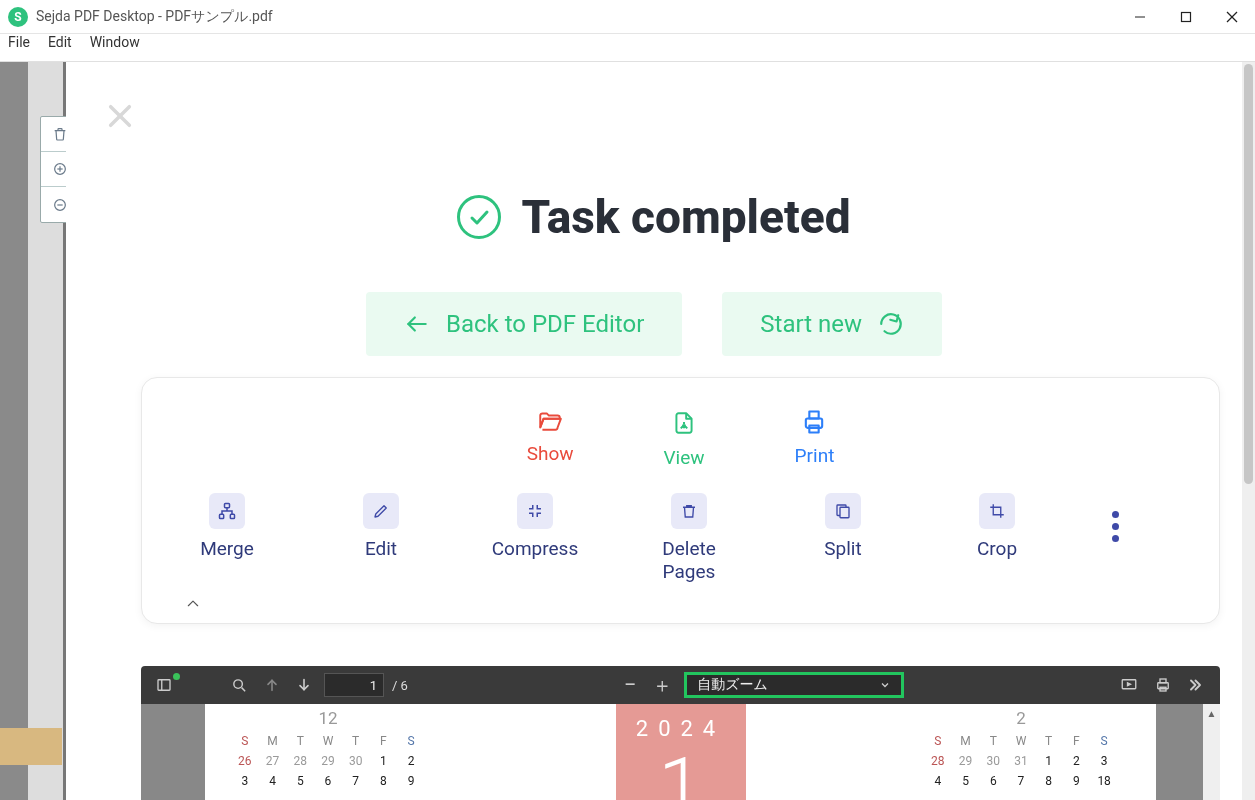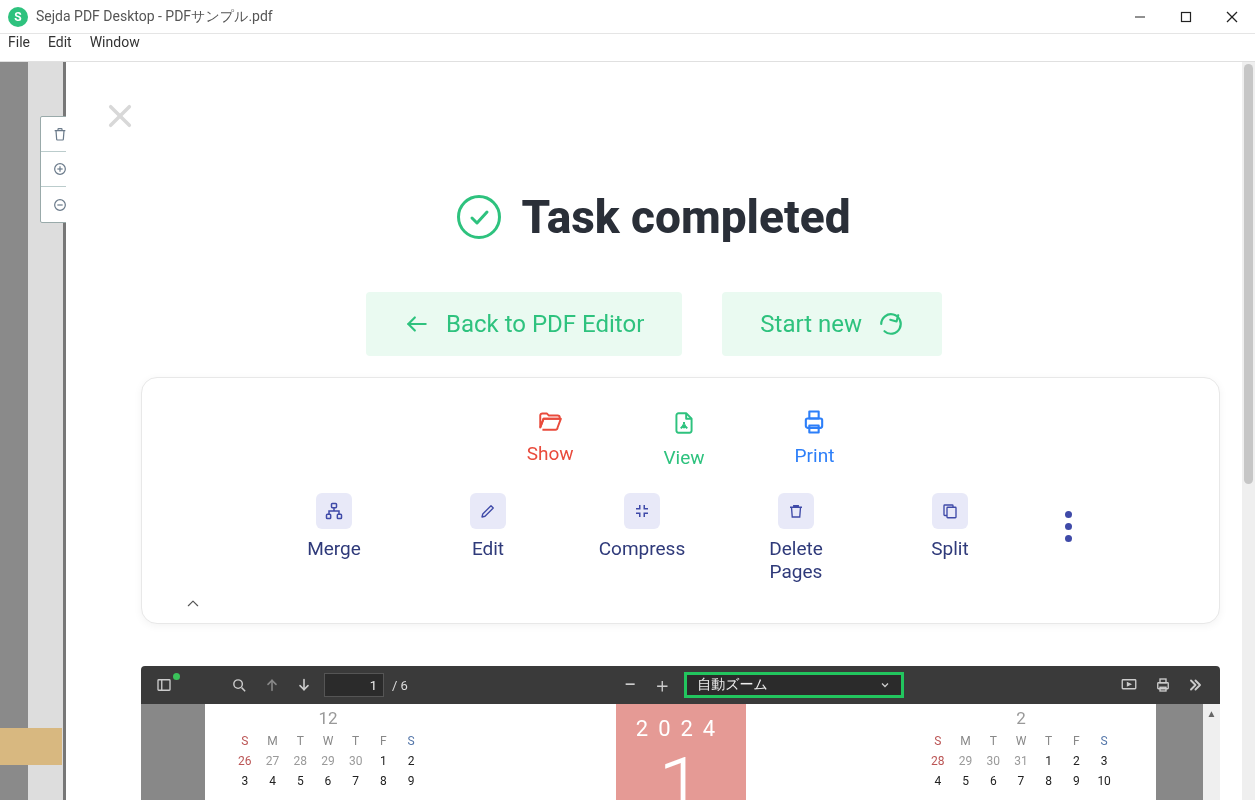--- a/index.html
+++ b/index.html
@@ -37,21 +37,21 @@
   .hero-title { font-size:46px; font-weight:800; color:#2a2f38; letter-spacing:0px; }
 
   .hero-buttons { display:flex; justify-content:center; gap:40px; margin-top:48px; }
   .hbtn { background:#eafaf1; color:#2ec27e; font-size:24px; padding:18px 38px; border-radius:4px; display:flex; align-items:center; gap:16px; cursor:pointer; }
 
   
   .card { position:absolute; left:75px; right:22px; top:315px; background:#fff; border:1px solid #e8e8e8; border-radius:16px; box-shadow:0 2px 8px rgba(0,0,0,.05); padding:30px 40px 12px 40px; }
   .row1 { display:flex; justify-content:center; gap:90px; margin-bottom:24px;}
   .row1 .tool { display:flex; flex-direction:column; align-items:center; gap:8px; font-size:19px; }
   .row1 .tool.red  { color:#e94b3c;} .row1 .tool.green{color:#2ec27e;} .row1 .tool.blue {color:#2d7ff9;}
-  .row2 { display:flex; justify-content:center; align-items:flex-start; gap:64px; margin-top:6px;}
+  .row2 { display:flex; justify-content:flex-start; align-items:flex-start; gap:64px; margin-top:6px;}
   .row2 .tool { display:flex; flex-direction:column; align-items:center; gap:8px; color:#2f3a7a; font-size:19px; width:90px; text-align:center; }
   .iconbox { width:36px; height:36px; background:#e8e9f8; border-radius:6px; display:flex; align-items:center; justify-content:center; color:#3f4aa8; font-size:18px;}
   .more-dots { display:flex; flex-direction:column; gap:5px; justify-content:center; margin-left:6px; margin-top:18px;}
   .more-dots span { width:7px; height:7px; border-radius:50%; background:#3f4aa8; display:block;}
   .chevron-up { text-align:center; color:#555; font-size:20px; margin-top:14px; cursor:pointer;}
 
   
   .pdfbar { position:absolute; left:75px; right:22px; top:604px; height:38px; background:#3a3a3a; color:#ddd; display:flex; align-items:center; padding:0 10px; gap:10px; border-radius:4px 4px 0 0;}
   .pdfbar .grp { display:flex; align-items:center; gap:8px; }
   .pdfbar input { width:60px; height:24px; background:#2b2b2b; border:1px solid #555; color:#eee; text-align:right; padding:0 6px; font-size:13px;}
@@ -239,20 +239,28 @@
           <span>Delete Pages</span>
         </div>
         <div class="tool">
           <div class="iconbox">
               <svg width="18" height="18" viewBox="0 0 24 24" fill="none" stroke="#3f4aa8" stroke-width="1.8">
                 <rect x="4" y="4" width="12" height="14" rx="1"></rect>
                 <rect x="8" y="7" width="12" height="14" rx="1" fill="#e8e9f8"></rect>
               </svg>
             </div>
           <span>Split</span>
+        </div>
+        <div class="tool">
+          <div class="iconbox">
+              <svg width="18" height="18" viewBox="0 0 24 24" fill="none" stroke="#3f4aa8" stroke-width="1.8">
+                <path d="M7 3v14h14M3 7h14v14"></path>
+              </svg>
+            </div>
+          <span>Crop</span>
         </div>
         <div class="more-dots">
             <span></span>
             <span></span>
             <span></span>
           </div>
       </div>
       <div class="chevron-up">
         <svg width="22" height="14" viewBox="0 0 24 24" fill="none" stroke="#555" stroke-width="2" stroke-linecap="round" stroke-linejoin="round">
             <polyline points="4 15 12 7 20 15"></polyline>
@@ -372,21 +380,21 @@
               <div>31</div>
               <div class="cur">1</div>
               <div class="cur">2</div>
               <div class="sat cur">3</div>
               <div class="sun cur">4</div>
               <div class="cur">5</div>
               <div class="cur">6</div>
               <div class="cur">7</div>
               <div class="cur">8</div>
               <div class="cur">9</div>
-              <div class="sat cur">10</div>
+              <div class="sat cur">18</div>
             </div>
         </div>
       </div>
       <div class="side-scr">
         <div class="up">▲</div>
       </div>
     </div>
 
   </div>
 

